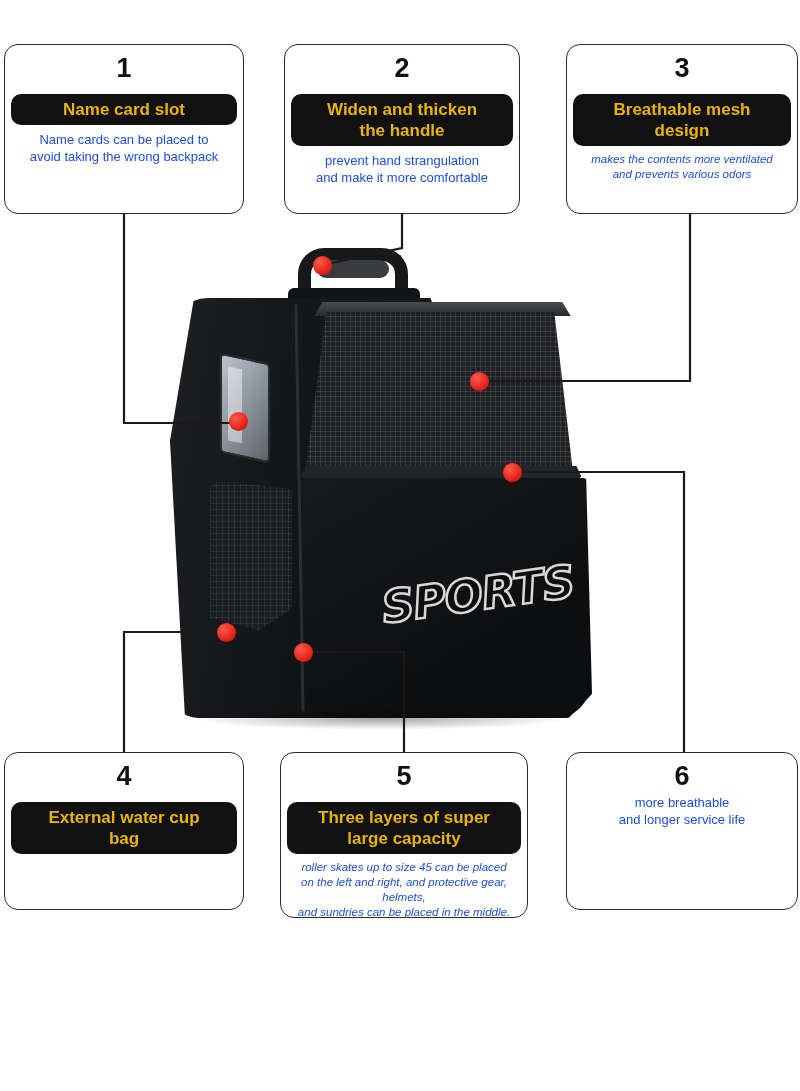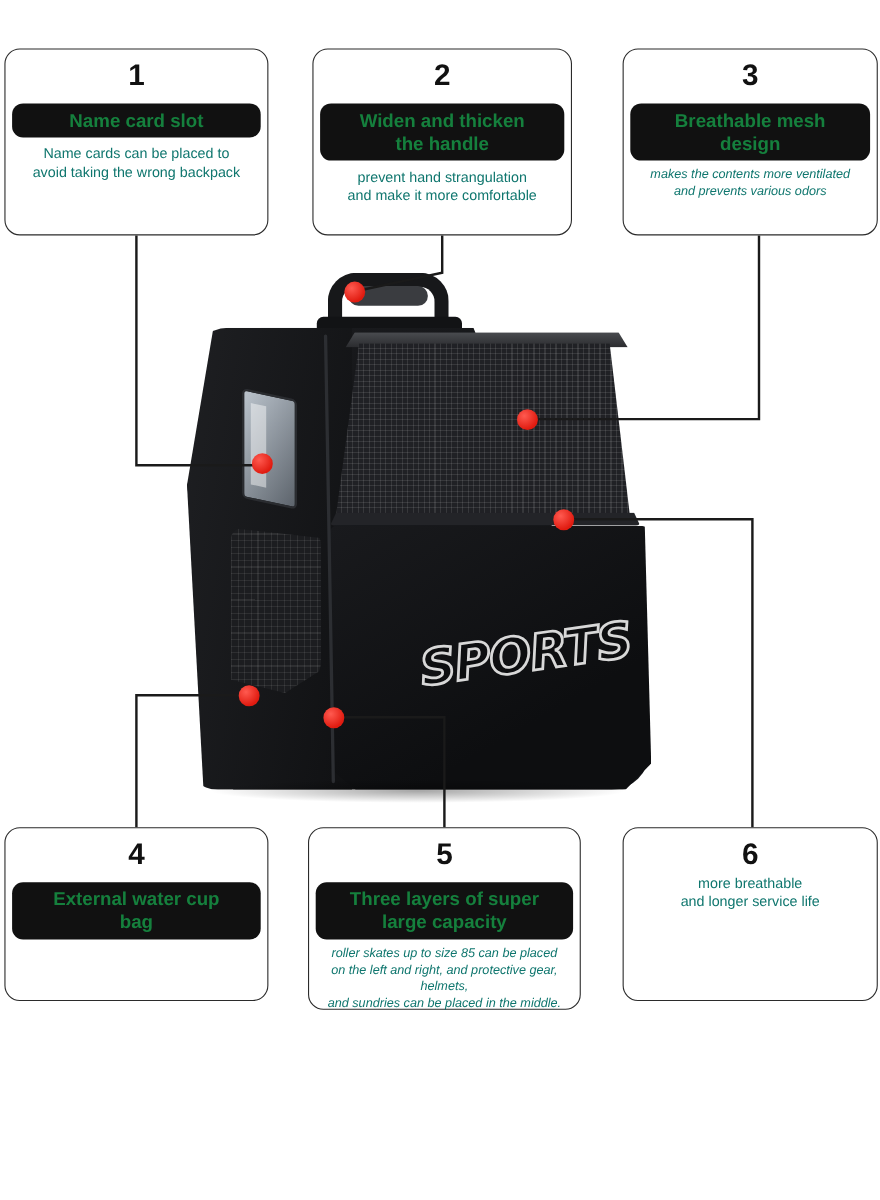--- a/index.html
+++ b/index.html
@@ -35,33 +35,33 @@
   .card .num {
     font-size: 27px;
     font-weight: bold;
     line-height: 30px;
     color: #111;
     margin: 2px 0 3px 0;
   }
   .card .pill {
     display: block;
     background: #111111;
-    color: #15803d;
+    color: #eab308;
     border-radius: 10px;
     font-size: 17px;
     font-weight: bold;
     line-height: 21px;
     padding: 5px 8px;
     margin: 11px auto 6px auto;
     white-space: pre-line;
   }
   .card .desc {
     font-size: 13px;
     line-height: 17px;
-    color: #0f766e;
+    color: #1d4ed8;
     white-space: pre-line;
     padding: 0 4px;
   }
   .card .desc.small {
     font-size: 11.5px;
     line-height: 15px;
     font-style: italic;
   }
 
   
@@ -341,21 +341,21 @@
   <div class="card" id="card4">
     <div class="num">4</div>
     <div class="pill">External water cup
 bag</div>
   </div>
 
   <div class="card" id="card5">
     <div class="num">5</div>
     <div class="pill">Three layers of super
 large capacity</div>
-    <div class="desc small">roller skates up to size 85 can be placed
+    <div class="desc small">roller skates up to size 45 can be placed
 on the left and right, and protective gear, helmets,
 and sundries can be placed in the middle.</div>
   </div>
 
   <div class="card" id="card6">
     <div class="num">6</div>
     <div class="desc">more breathable
 and longer service life</div>
   </div>
 

